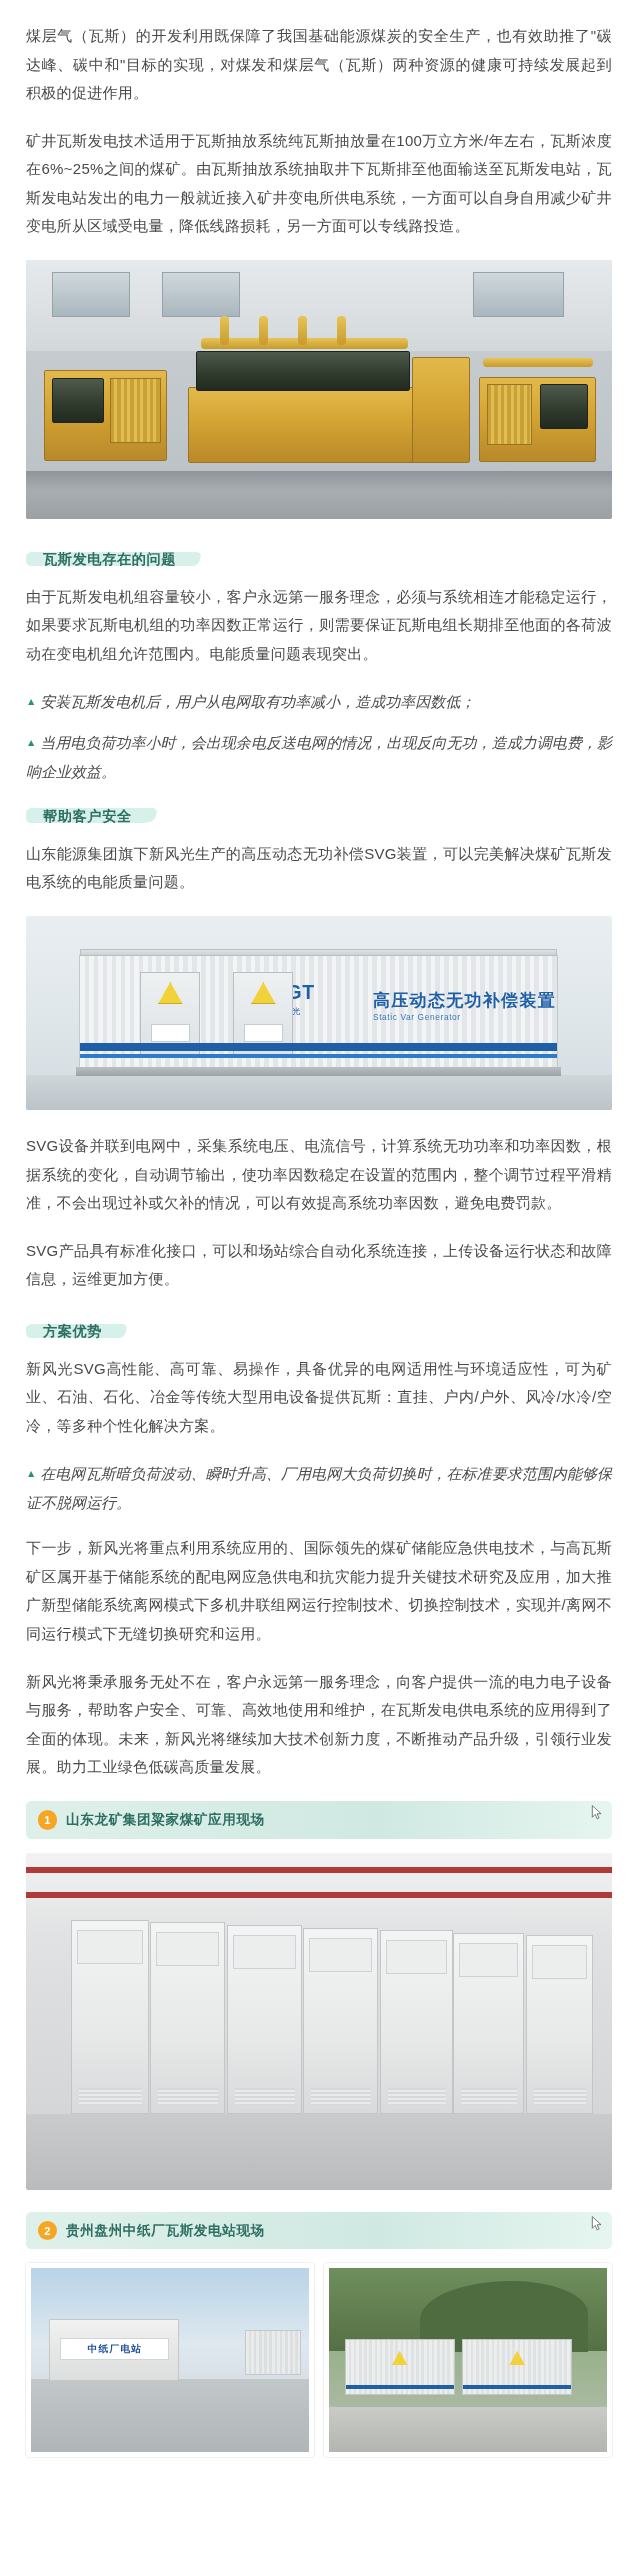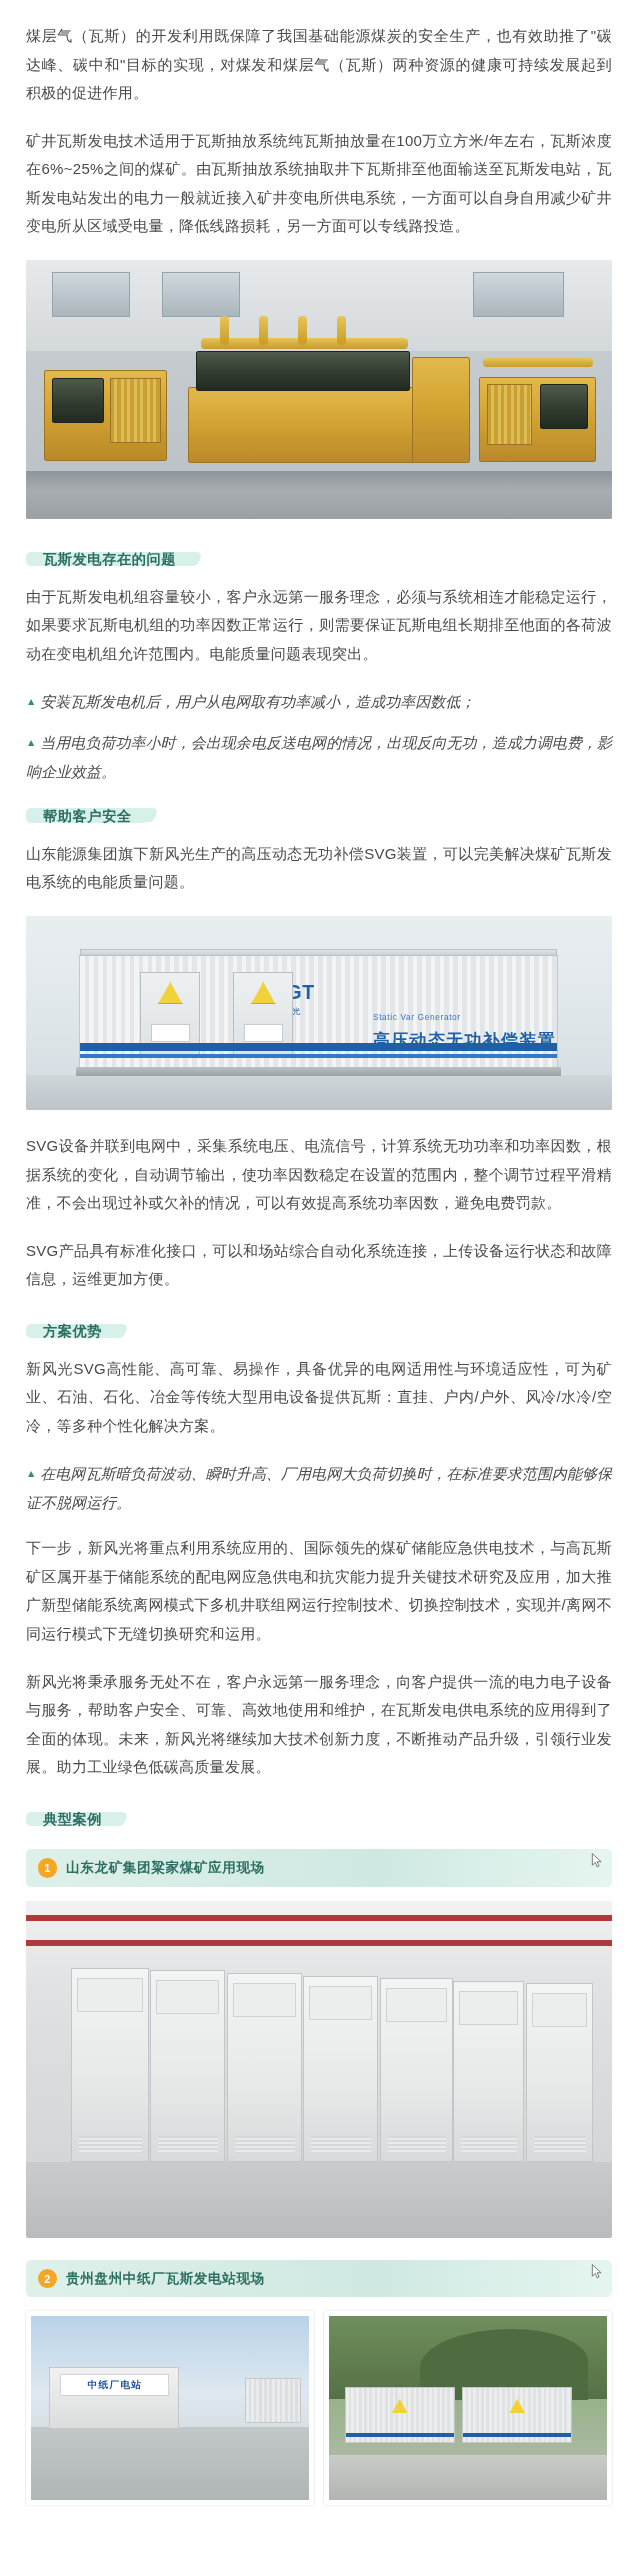--- a/index.html
+++ b/index.html
@@ -144,21 +144,21 @@
   .brand-logo {
     position: absolute; left: 194px; top: 26px;
     font-size: 19.4px; font-weight: bold; color: #1e5fa8; letter-spacing: 0.6px;
   }
   .brand-sub {
     position: absolute; left: 194px; top: 51px;
     font-size: 8.4px; color: #1e5fa8; letter-spacing: 0.6px;
   }
   .svg-title {
     position: absolute; left: 293px; top: 34px;
-    font-size: 17px; font-weight: bold; color: #1e5fa8; letter-spacing: 1.3px; margin-top: 40px;
+    font-size: 17px; font-weight: bold; color: #1e5fa8; letter-spacing: 1.3px;
   }
   .svg-title-en {
     position: absolute; left: 293px; top: 57px;
     font-size: 8.4px; color: #3a77bd; letter-spacing: 0.6px;
   }
   .door {
     position: absolute; top: 17px; width: 60px; height: 83px;
     background: linear-gradient(180deg,#eef1f2,#dde2e5);
     border: 1.3px solid #b8bfc3;
   }
@@ -247,21 +247,21 @@
   .p2a {
     background: linear-gradient(180deg,#cfe0ee 0%, #dfe8ef 42%, #c8cfd2 100%);
   }
   .p2a .sky { position:absolute; left:0; top:0; width:100%; height:71px;
     background: linear-gradient(180deg,#b9d3e8,#dbe7ef); }
   .p2a .bldg {
     position:absolute; left:18px; top:51px; width:130px; height:62px;
     background: linear-gradient(180deg,#f0f1f0,#dcdedd); border:0.6px solid #c5c8c7;
   }
   .p2a .bldg .sign {
-    position:absolute; left:10.4px; top:6px; width:109px; height:22px;
+    position:absolute; left:10.4px; top:18px; width:109px; height:22px;
     background:#ffffff; border:0.6px solid #d2d5d5;
     color:#1f4f9c; font-size:9.7px; font-weight:bold;
     display:flex; align-items:center; justify-content:center; letter-spacing:1.3px;
   }
   .p2a .ground {
     position:absolute; left:0; bottom:0; width:100%; height:73px;
     background: linear-gradient(180deg,#c2c8ca,#b0b6b8);
   }
   .p2a .cont {
     position:absolute; right:7.8px; top:62px; width:56px; height:45px;
@@ -397,23 +397,20 @@
   </div>
 
   <p class="para">新风光SVG高性能、高可靠、易操作，具备优异的电网适用性与环境适应性，可为矿业、石油、石化、冶金等传统大型用电设备提供瓦斯：直挂、户内/户外、风冷/水冷/空冷，等多种个性化解决方案。</p>
   <div class="bullet-line">
     <span class="tri">▲</span><span>在电网瓦斯暗负荷波动、瞬时升高、厂用电网大负荷切换时，在标准要求范围内能够保证不脱网运行。</span>
   </div>
 
   <p class="para" style="margin-top:17px;">下一步，新风光将重点利用系统应用的、国际领先的煤矿储能应急供电技术，与高瓦斯矿区属开基于储能系统的配电网应急供电和抗灾能力提升关键技术研究及应用，加大推广新型储能系统离网模式下多机井联组网运行控制技术、切换控制技术，实现并/离网不同运行模式下无缝切换研究和运用。</p>
   <p class="para">新风光将秉承服务无处不在，客户永远第一服务理念，向客户提供一流的电力电子设备与服务，帮助客户安全、可靠、高效地使用和维护，在瓦斯发电供电系统的应用得到了全面的体现。未来，新风光将继续加大技术创新力度，不断推动产品升级，引领行业发展。助力工业绿色低碳高质量发展。</p>
 
-  <div class="pill-wrap">
-    <span class="pill">典型案例</span>
-  </div>
 
   <div class="case-head">
     <div class="case-num">1</div>
     <div class="case-title">山东龙矿集团粱家煤矿应用现场</div>
     <span class="cursor-ico">
       <svg width="11.7" height="15.5" viewBox="0 0 18 24">
           <path d="M2 1 L2 19 L6.5 14.5 L9.5 21.5 L12.5 20 L9.5 13.5 L15.5 13.5 Z" fill="#ffffff" stroke="#555" stroke-width="1.2"></path>
         </svg>
     </span>
   </div>

